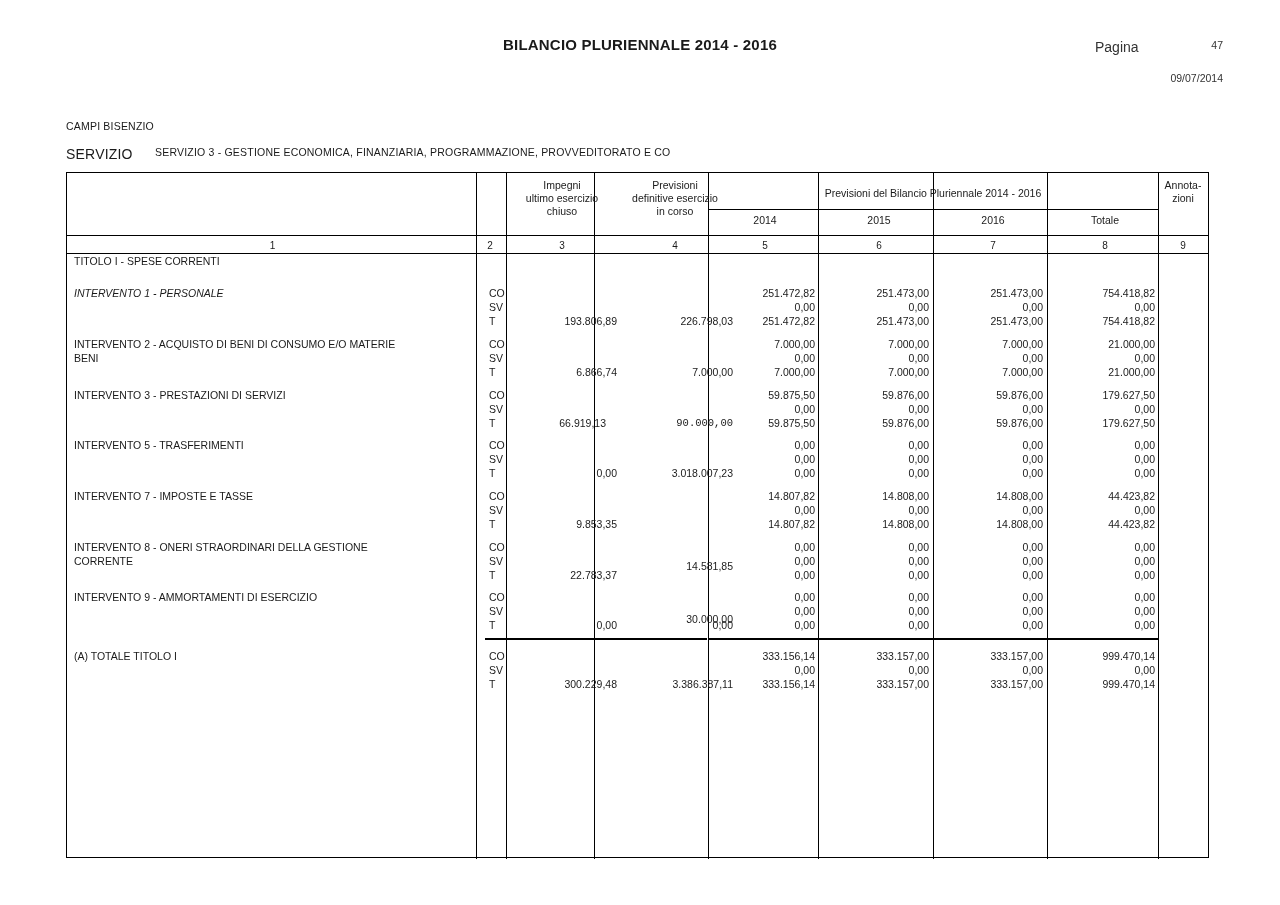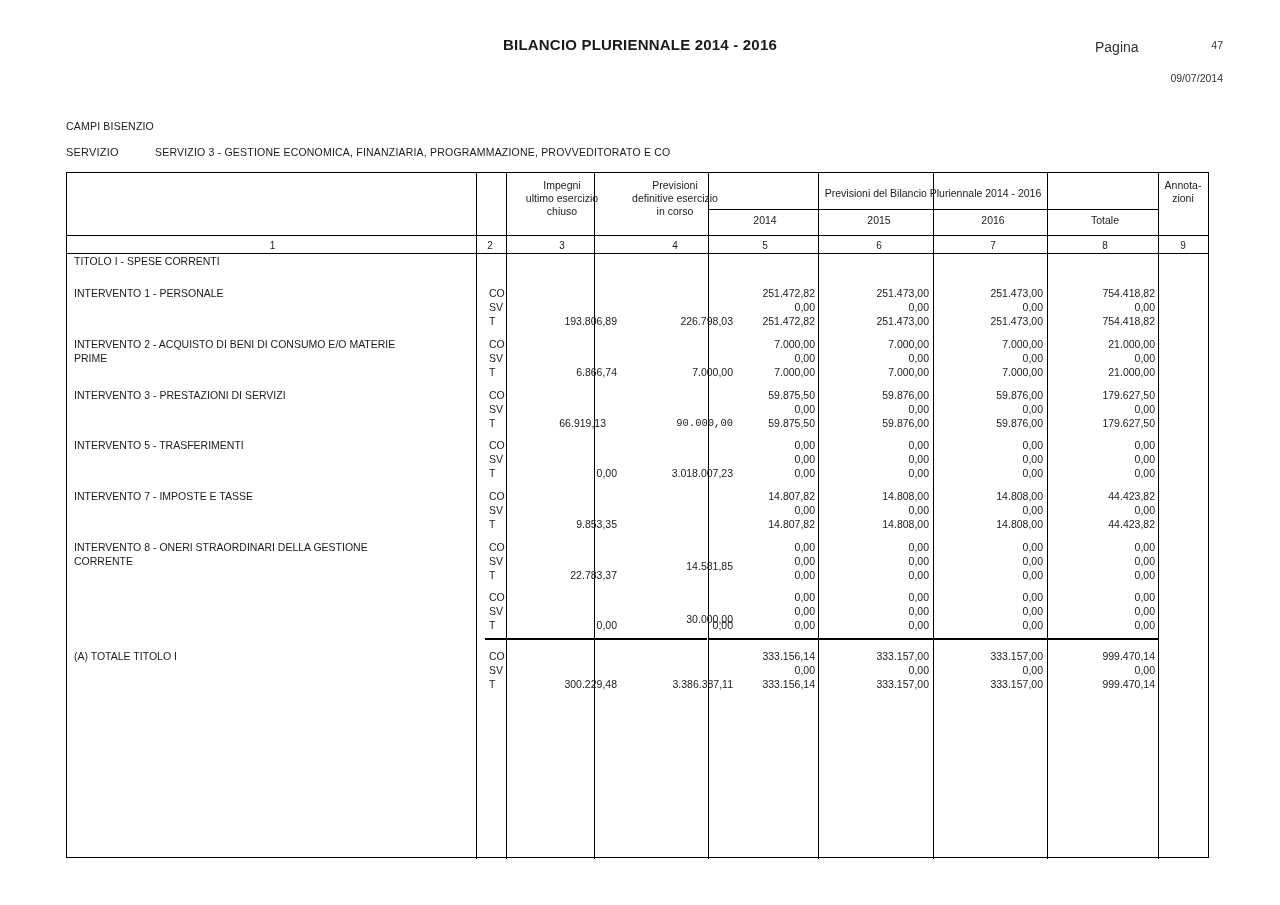--- a/index.html
+++ b/index.html
@@ -62,21 +62,21 @@
     position: absolute;
     top: 120px;
     left: 66px;
     font-size: 10.5px;
     letter-spacing: 0.2px;
   }
   .service-label {
     position: absolute;
     top: 146px;
     left: 66px;
-    font-size: 11px;
+    font-size: 14px;
     letter-spacing: 0.2px;
   }
   .service-value {
     position: absolute;
     top: 146px;
     left: 155px;
     font-size: 10.5px;
     letter-spacing: 0.2px;
     width: 565px;
     overflow: hidden;
@@ -211,41 +211,41 @@
   <div class="colnum" style="left:507px; width:110px;">3</div>
   <div class="colnum" style="left:615px; width:120px;">4</div>
   <div class="colnum" style="left:710px; width:110px;">5</div>
   <div class="colnum" style="left:824px; width:110px;">6</div>
   <div class="colnum" style="left:938px; width:110px;">7</div>
   <div class="colnum" style="left:1050px; width:110px;">8</div>
   <div class="colnum" style="left:1158px; width:50px;">9</div>
 
   <div class="row-label" style="top:254px;">TITOLO I - SPESE CORRENTI</div>
 
-  <div class="row-label" style="top:286px;">INTERVENTO 1 - PERSONALE</div>
+  <div class="row-label" style="top:286px;font-style:italic;">INTERVENTO 1 - PERSONALE</div>
   <div class="cotype" style="top:286px;">CO</div>
   <div class="cotype" style="top:300px;">SV</div>
   <div class="cotype" style="top:314px;">T</div>
   <div class="num" style="top:314px; left:497px; width:120px;">193.806,89</div>
   <div class="num" style="top:314px; left:605px; width:128px;">226.798,03</div>
   <div class="num" style="top:286px; left:700px; width:115px;">251.472,82</div>
   <div class="num" style="top:300px; left:700px; width:115px;">0,00</div>
   <div class="num" style="top:314px; left:700px; width:115px;">251.472,82</div>
   <div class="num" style="top:286px; left:814px; width:115px;">251.473,00</div>
   <div class="num" style="top:300px; left:814px; width:115px;">0,00</div>
   <div class="num" style="top:314px; left:814px; width:115px;">251.473,00</div>
   <div class="num" style="top:286px; left:928px; width:115px;">251.473,00</div>
   <div class="num" style="top:300px; left:928px; width:115px;">0,00</div>
   <div class="num" style="top:314px; left:928px; width:115px;">251.473,00</div>
   <div class="num" style="top:286px; left:1040px; width:115px;">754.418,82</div>
   <div class="num" style="top:300px; left:1040px; width:115px;">0,00</div>
   <div class="num" style="top:314px; left:1040px; width:115px;">754.418,82</div>
 
   <div class="row-label" style="top:337px;">INTERVENTO 2 - ACQUISTO DI BENI DI CONSUMO E/O MATERIE</div>
-  <div class="row-label" style="top:351px;">PRIME</div>
+  <div class="row-label" style="top:351px;">BENI</div>
   <div class="cotype" style="top:337px;">CO</div>
   <div class="cotype" style="top:351px;">SV</div>
   <div class="cotype" style="top:365px;">T</div>
   <div class="num" style="top:365px; left:497px; width:120px;">6.866,74</div>
   <div class="num" style="top:365px; left:605px; width:128px;">7.000,00</div>
   <div class="num" style="top:337px; left:700px; width:115px;">7.000,00</div>
   <div class="num" style="top:351px; left:700px; width:115px;">0,00</div>
   <div class="num" style="top:365px; left:700px; width:115px;">7.000,00</div>
   <div class="num" style="top:337px; left:814px; width:115px;">7.000,00</div>
   <div class="num" style="top:351px; left:814px; width:115px;">0,00</div>
@@ -327,20 +327,21 @@
   <div class="num" style="top:540px; left:814px; width:115px;">0,00</div>
   <div class="num" style="top:554px; left:814px; width:115px;">0,00</div>
   <div class="num" style="top:568px; left:814px; width:115px;">0,00</div>
   <div class="num" style="top:540px; left:928px; width:115px;">0,00</div>
   <div class="num" style="top:554px; left:928px; width:115px;">0,00</div>
   <div class="num" style="top:568px; left:928px; width:115px;">0,00</div>
   <div class="num" style="top:540px; left:1040px; width:115px;">0,00</div>
   <div class="num" style="top:554px; left:1040px; width:115px;">0,00</div>
   <div class="num" style="top:568px; left:1040px; width:115px;">0,00</div>
 
+  <div class="row-label" style="top:590px;">INTERVENTO 9 - AMMORTAMENTI DI ESERCIZIO</div>
   <div class="cotype" style="top:590px;">CO</div>
   <div class="cotype" style="top:604px;">SV</div>
   <div class="cotype" style="top:618px;">T</div>
   <div class="num" style="top:618px; left:497px; width:120px;">0,00</div>
   <div class="num" style="top:618px; left:605px; width:128px;">0,00</div>
   <div class="num" style="top:590px; left:700px; width:115px;">0,00</div>
   <div class="num" style="top:604px; left:700px; width:115px;">0,00</div>
   <div class="num" style="top:618px; left:700px; width:115px;">0,00</div>
   <div class="num" style="top:590px; left:814px; width:115px;">0,00</div>
   <div class="num" style="top:604px; left:814px; width:115px;">0,00</div>

